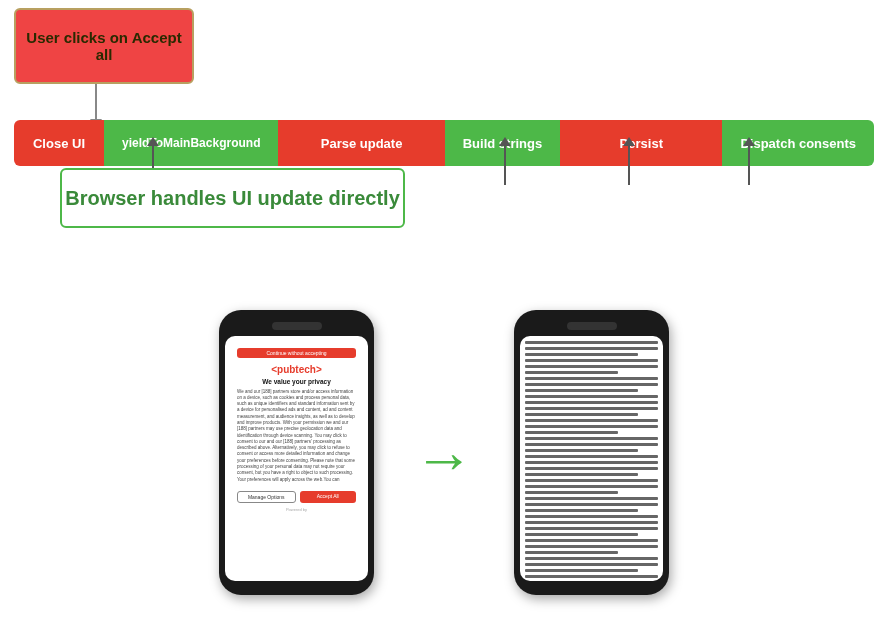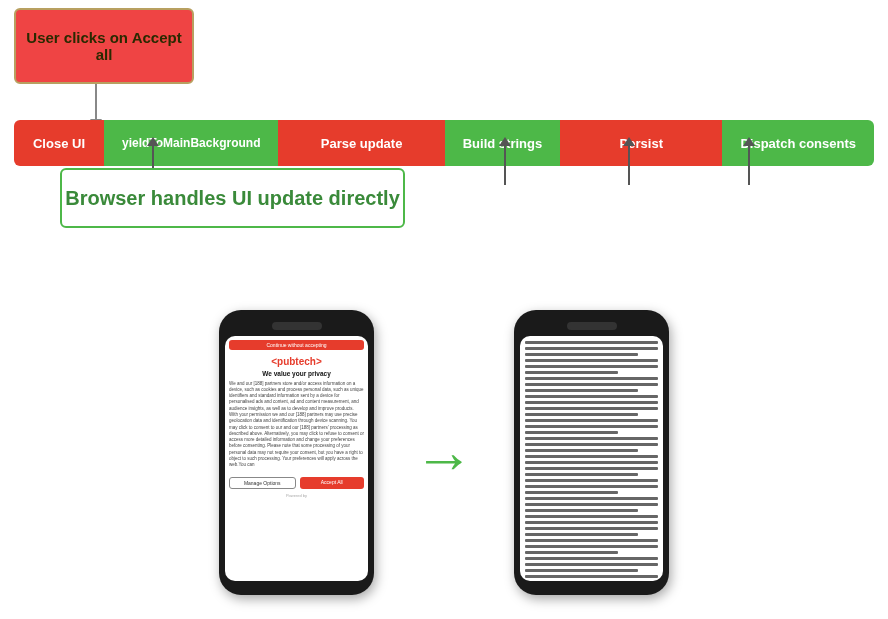--- a/index.html
+++ b/index.html
@@ -266,21 +266,21 @@
       width: 100%;
       height: 245px;
       background: #fff;
       border-radius: 10px;
       overflow: hidden;
       position: relative;
     }
 
     
     .consent-screen {
-      padding: 4px;
+      padding: 12px;
       font-size: 5.5px;
       color: #222;
     }
     .consent-top-bar {
       background: #e63c2c;
       color: #fff;
       font-size: 5px;
       border-radius: 3px;
       padding: 2px 4px;
       margin-bottom: 6px;

